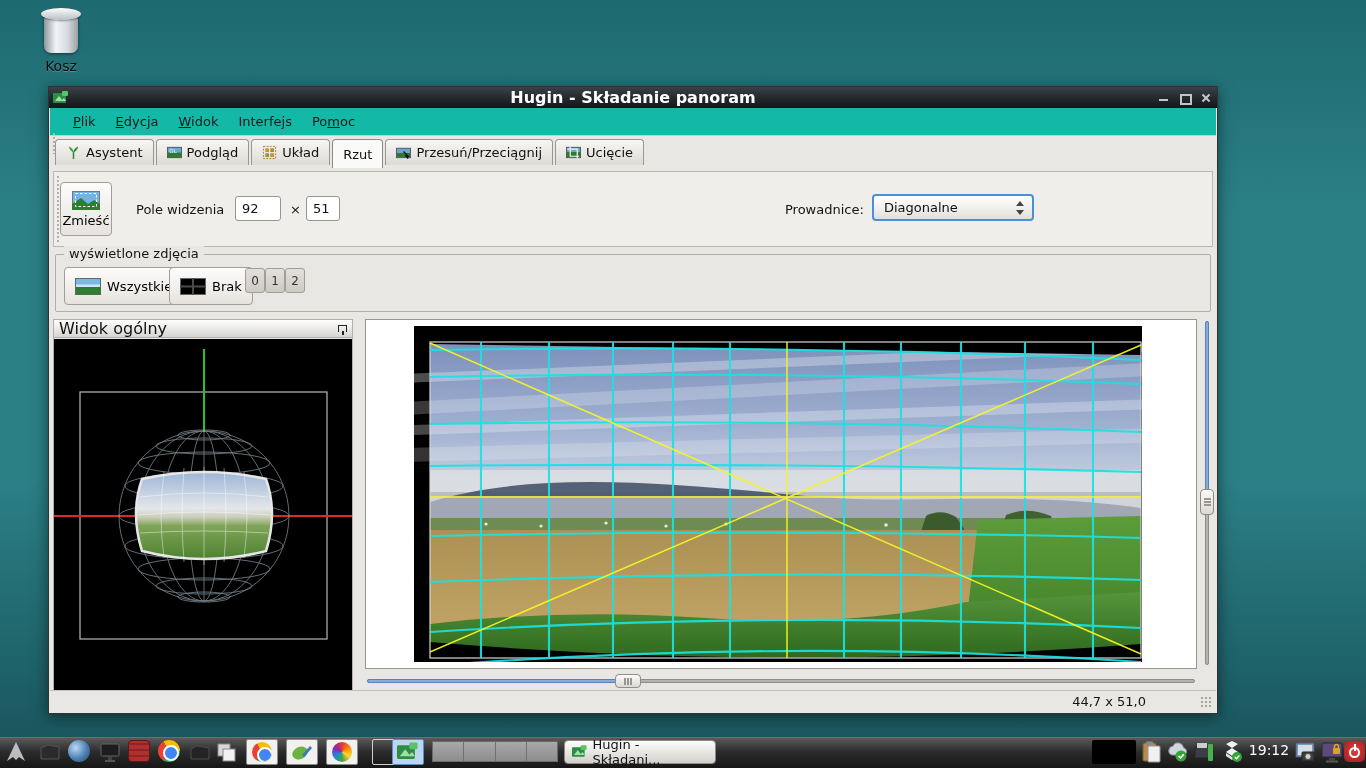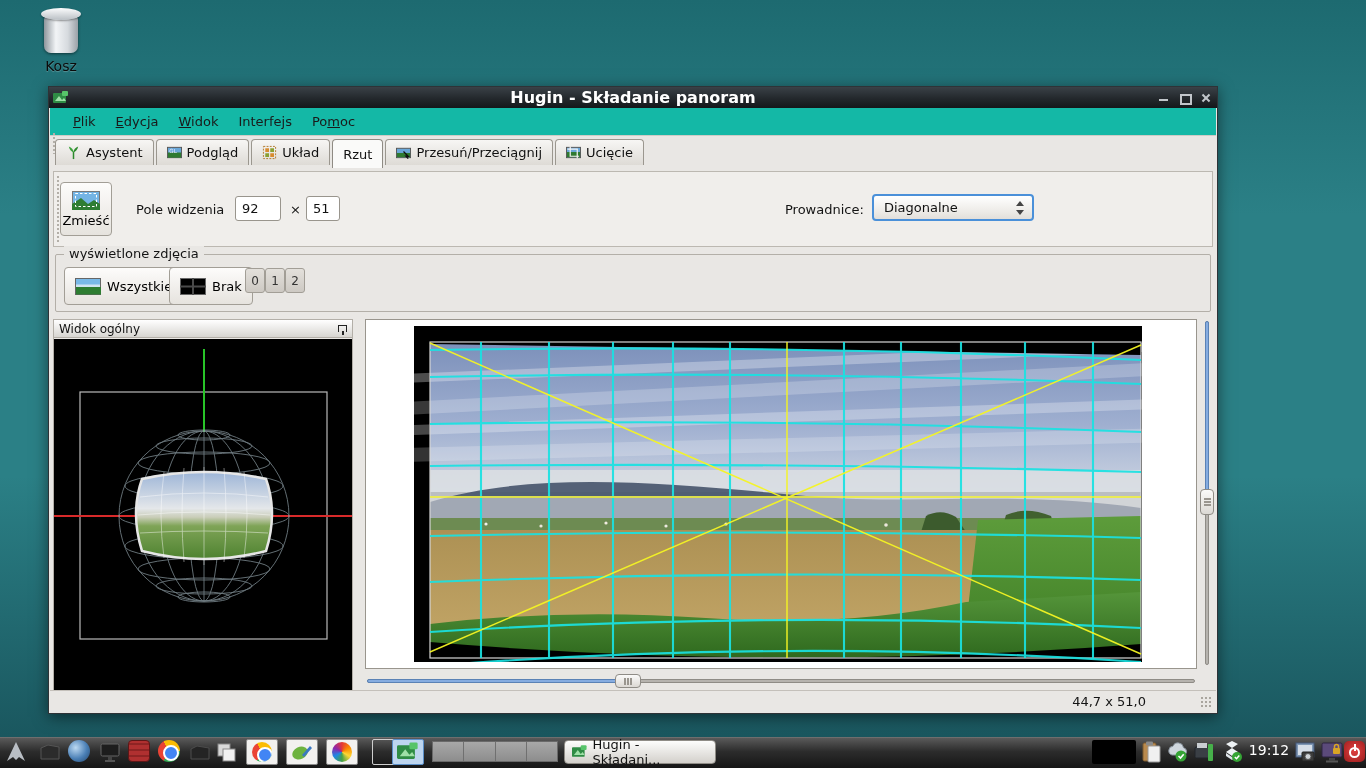--- a/index.html
+++ b/index.html
@@ -62,21 +62,21 @@
   .groupbox { position:absolute; left:6px; right:6px; top:167px; height:58px; border:1px solid #b3afa8; border-radius:2px; }
   .group-legend { position:absolute; top:-9px; left:8px; background:#e9e7e4; padding:0 5px; font-size:13px; color:#141414; }
   .imgbtn { position:absolute; top:12px; height:38px; border:1px solid #a29e96; border-radius:4px;
     background:linear-gradient(180deg,#fdfcfb,#e6e3de); display:flex; align-items:center; gap:6px; padding:0 10px; font-size:13px; }
   .togglebtn { position:absolute; top:13px; width:20px; height:25px; border:1px solid #a29e96; border-radius:3px;
     background:linear-gradient(180deg,#e3e0db,#cdc9c3); font-size:12px; color:#333; display:flex; align-items:center; justify-content:center; }
 
   .dock { position:absolute; left:4px; top:232px; width:300px; height:372px; border:1px solid #b3afa8; }
   .dock-header { height:18px; background:linear-gradient(180deg,#ffffff,#d7d5d1); border-bottom:1px solid #b3afa8;
     display:flex; align-items:center; justify-content:space-between; padding:0 5px; }
-  .dock-title { font-size:12px; color:#111; }
+  .dock-title { font-size:16px; color:#111; }
   .pin-icon { width:9px; height:7px; border:1.5px solid #222; border-bottom:none; position:relative; }
   .pin-icon::after { content:""; position:absolute; left:3px; top:5px; width:1.5px; height:4px; background:#222; }
   .dock-body { position:absolute; left:0; right:0; top:19px; bottom:0; background:#000; }
 
   .mainview { position:absolute; left:316px; top:232px; width:832px; height:350px; background:#fff; border:1px solid #99958d; }
   .mainview svg { display:block; }
 
   .vslider { position:absolute; left:1150px; top:232px; width:16px; height:350px; }
   .vtrack { position:absolute; left:6px; top:2px; width:4px; height:344px; background:#b6b3ae; border:1px solid #8f8c86; border-radius:2px; }
   .vfill { position:absolute; left:6px; top:2px; width:4px; height:176px; background:#86ace0; border:1px solid #5b82b5; border-radius:2px; }

